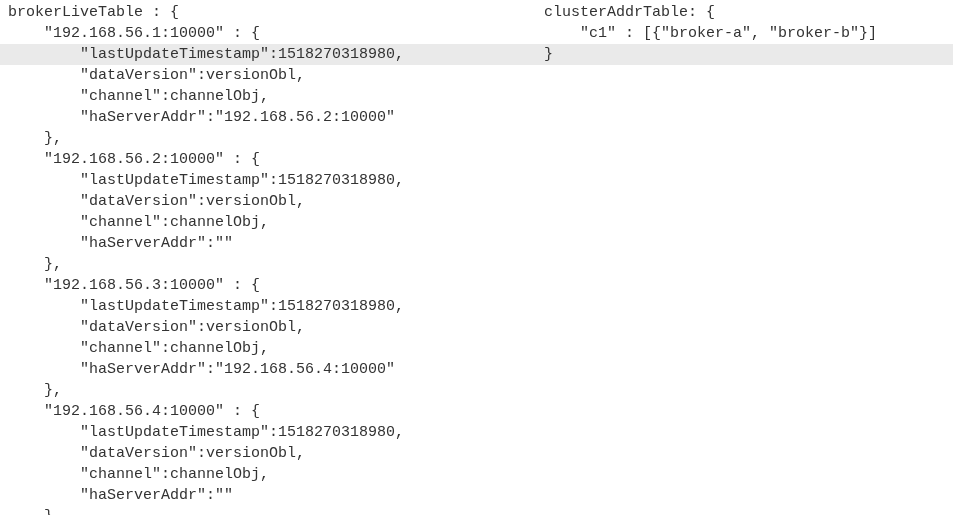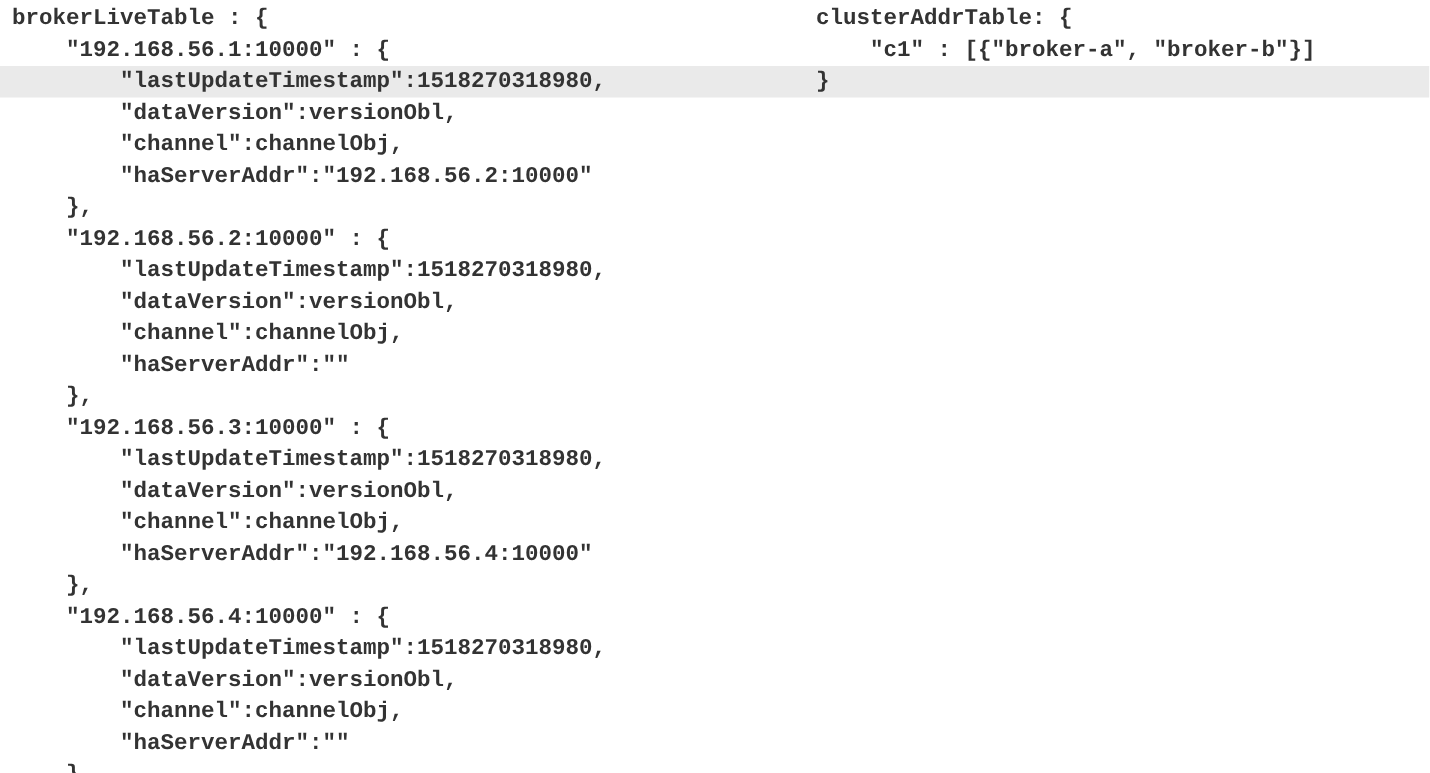--- a/index.html
+++ b/index.html
@@ -25,21 +25,20 @@
     width:536px;
     flex:0 0 536px;
   }
   .col-right{
     flex:1;
   }
   .line{
     white-space:pre;
     height:21px;
     padding-left:8px;
-    font-weight:bold;
   }
   .line.hl{
     background:#eaeaea;
   }
 </style>
 </head>
 <body>
 
 <div class="root">
 

